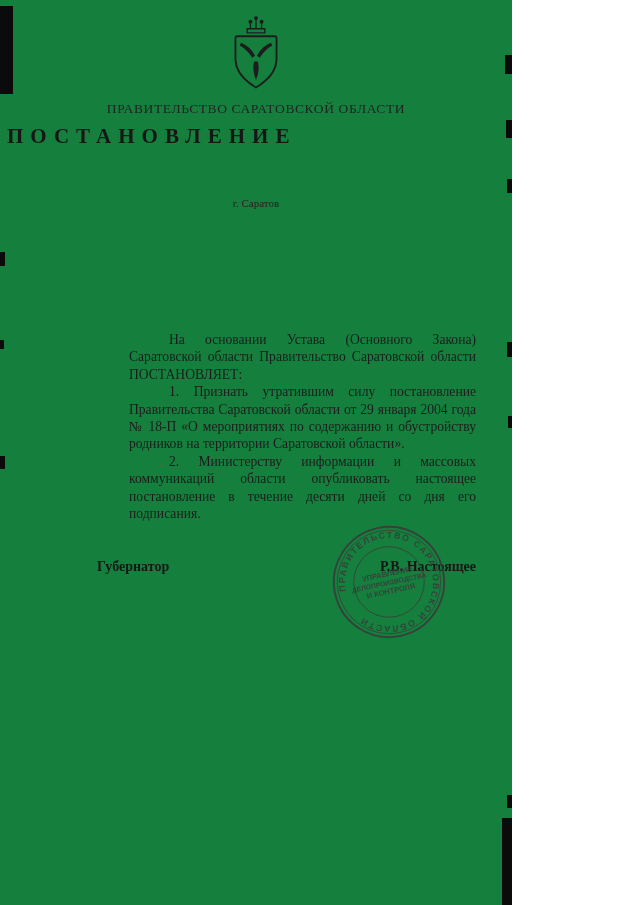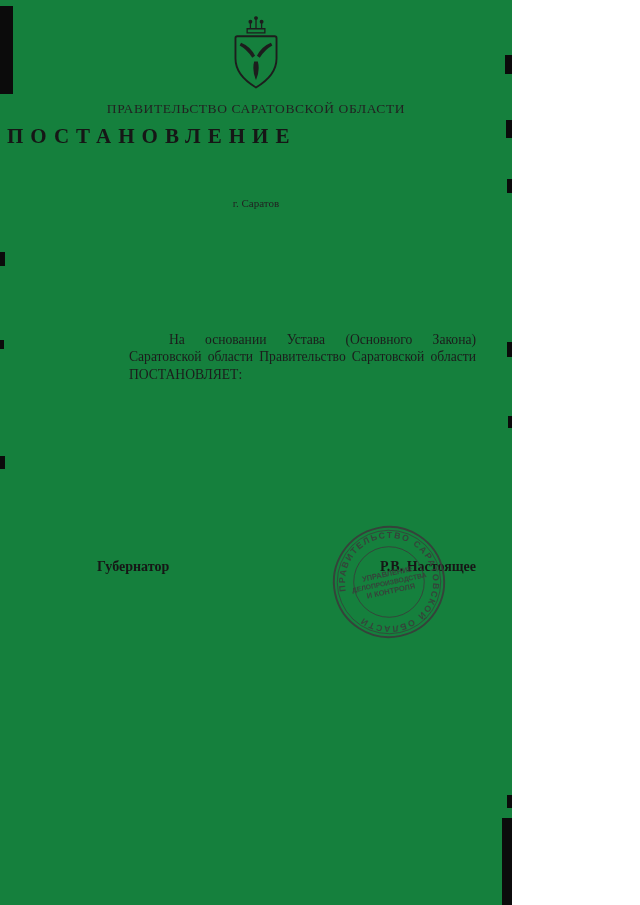--- a/index.html
+++ b/index.html
@@ -97,20 +97,22 @@
     </svg>
   </div>
 
   <div class="org">ПРАВИТЕЛЬСТВО САРАТОВСКОЙ ОБЛАСТИ</div>
   <div class="doctype">ПОСТАНОВЛЕНИЕ</div>
   <div class="city">г. Саратов</div>
 
 
   <div class="doc-body">
     <p>На основании Устава (Основного Закона) Саратовской области Правительство Саратовской области ПОСТАНОВЛЯЕТ:</p>
+    <p>1. Признать утратившим силу постановление Правительства Саратовской области от 29 января 2004 года № 18-П «О мероприятиях по содержанию и обустройству родников на территории Саратовской области».</p>
+    <p>2. Министерству информации и массовых коммуникаций области опубликовать настоящее постановление в течение десяти дней со дня его подписания.</p>
   </div>
 
   <div class="sig-row">
     <div>
       <div>Губернатор</div>
     </div>
     <div>Р.В. Настоящее</div>
   </div>
 
   <div class="stamp">

